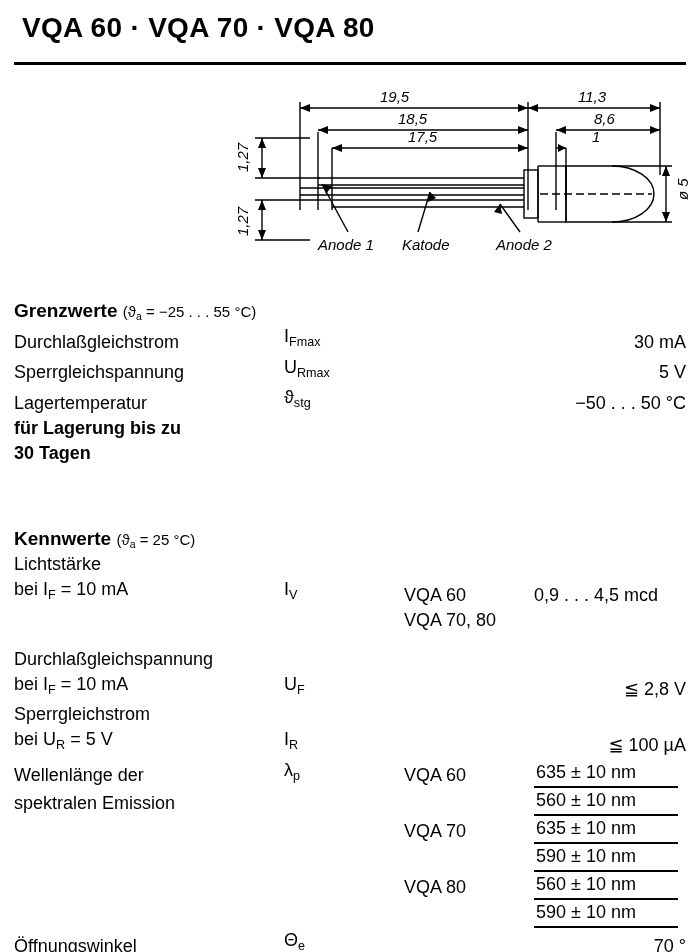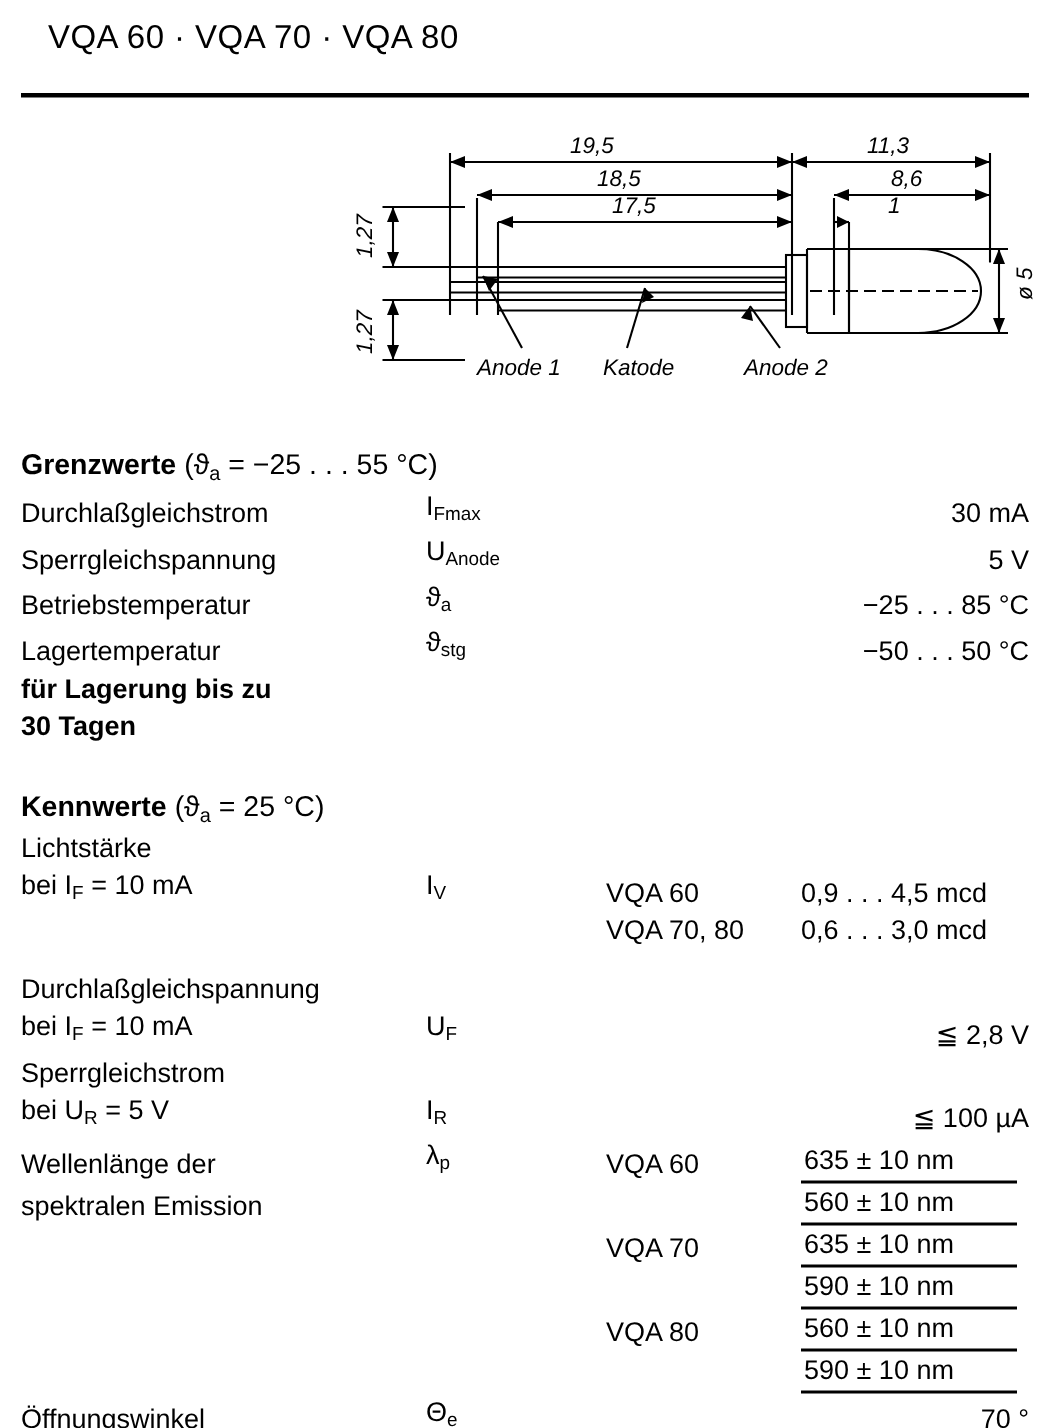--- a/index.html
+++ b/index.html
@@ -17,24 +17,24 @@
   }
   .page {
     position: relative;
     width: 700px;
     height: 952px;
     padding: 0;
   }
   
   .doc-title {
     position: absolute;
-    left: 32px;
+    left: 22px;
     top: 12px;
-    font-size: 22px;
-    font-weight: normal;
+    font-size: 28px;
+    font-weight: bold;
     letter-spacing: 0.3px;
     white-space: nowrap;
   }
   .title-rule {
     position: absolute;
     left: 14px;
     top: 62px;
     width: 672px;
     height: 3px;
     background: #000;
@@ -57,21 +57,21 @@
     width: 672px;
   }
   .sec-head {
     font-size: 19px;
     font-weight: bold;
     margin-bottom: 2px;
     white-space: nowrap;
   }
   .sec-head .cond {
     font-weight: normal;
-    font-size: 19px;
+    font-size: 15px;
   }
   .sub {
     font-size: 0.70em;
     vertical-align: -0.28em;
     letter-spacing: 0;
   }
   .row {
     display: flex;
     align-items: flex-end;
     font-size: 18px;
@@ -209,29 +209,24 @@
     </div>
 
     <div class="row">
       <div class="c-name">Durchlaßgleichstrom</div>
       <div class="c-sym"><span>I</span><span class="sub">Fmax</span></div>
       <div class="c-val">30 mA</div>
     </div>
 
     <div class="row">
       <div class="c-name">Sperrgleichspannung</div>
-      <div class="c-sym"><span>U</span><span class="sub">Anode</span></div>
+      <div class="c-sym"><span>U</span><span class="sub">Rmax</span></div>
       <div class="c-val">5 V</div>
     </div>
 
-    <div class="row">
-      <div class="c-name">Betriebstemperatur</div>
-      <div class="c-sym"><span>ϑ</span><span class="sub">a</span></div>
-      <div class="c-val">−25 . . . 85 °C</div>
-    </div>
 
     <div class="row">
       <div class="c-name">Lagertemperatur</div>
       <div class="c-sym"><span>ϑ</span><span class="sub">stg</span></div>
       <div class="c-val">−50 . . . 50 °C</div>
     </div>
 
     <div class="note">für Lagerung bis zu</div>
     <div class="note">30 Tagen</div>
   </div>
@@ -257,21 +252,20 @@
         <span>= 10 mA</span>
       </div>
       <div class="c-sym"><span>I</span><span class="sub">V</span></div>
       <div class="c-type">VQA 60</div>
       <div class="c-val left">0,9 . . . 4,5 mcd</div>
     </div>
     <div class="row">
       <div class="c-name"></div>
       <div class="c-sym"></div>
       <div class="c-type nowrap">VQA 70, 80</div>
-      <div class="c-val left">0,6 . . . 3,0 mcd</div>
     </div>
 
     <div class="gap"></div>
 
     <div class="row">
       <div class="c-name">Durchlaßgleichspannung</div>
       <div class="c-sym"></div>
       <div class="c-val"></div>
     </div>
     <div class="row">

